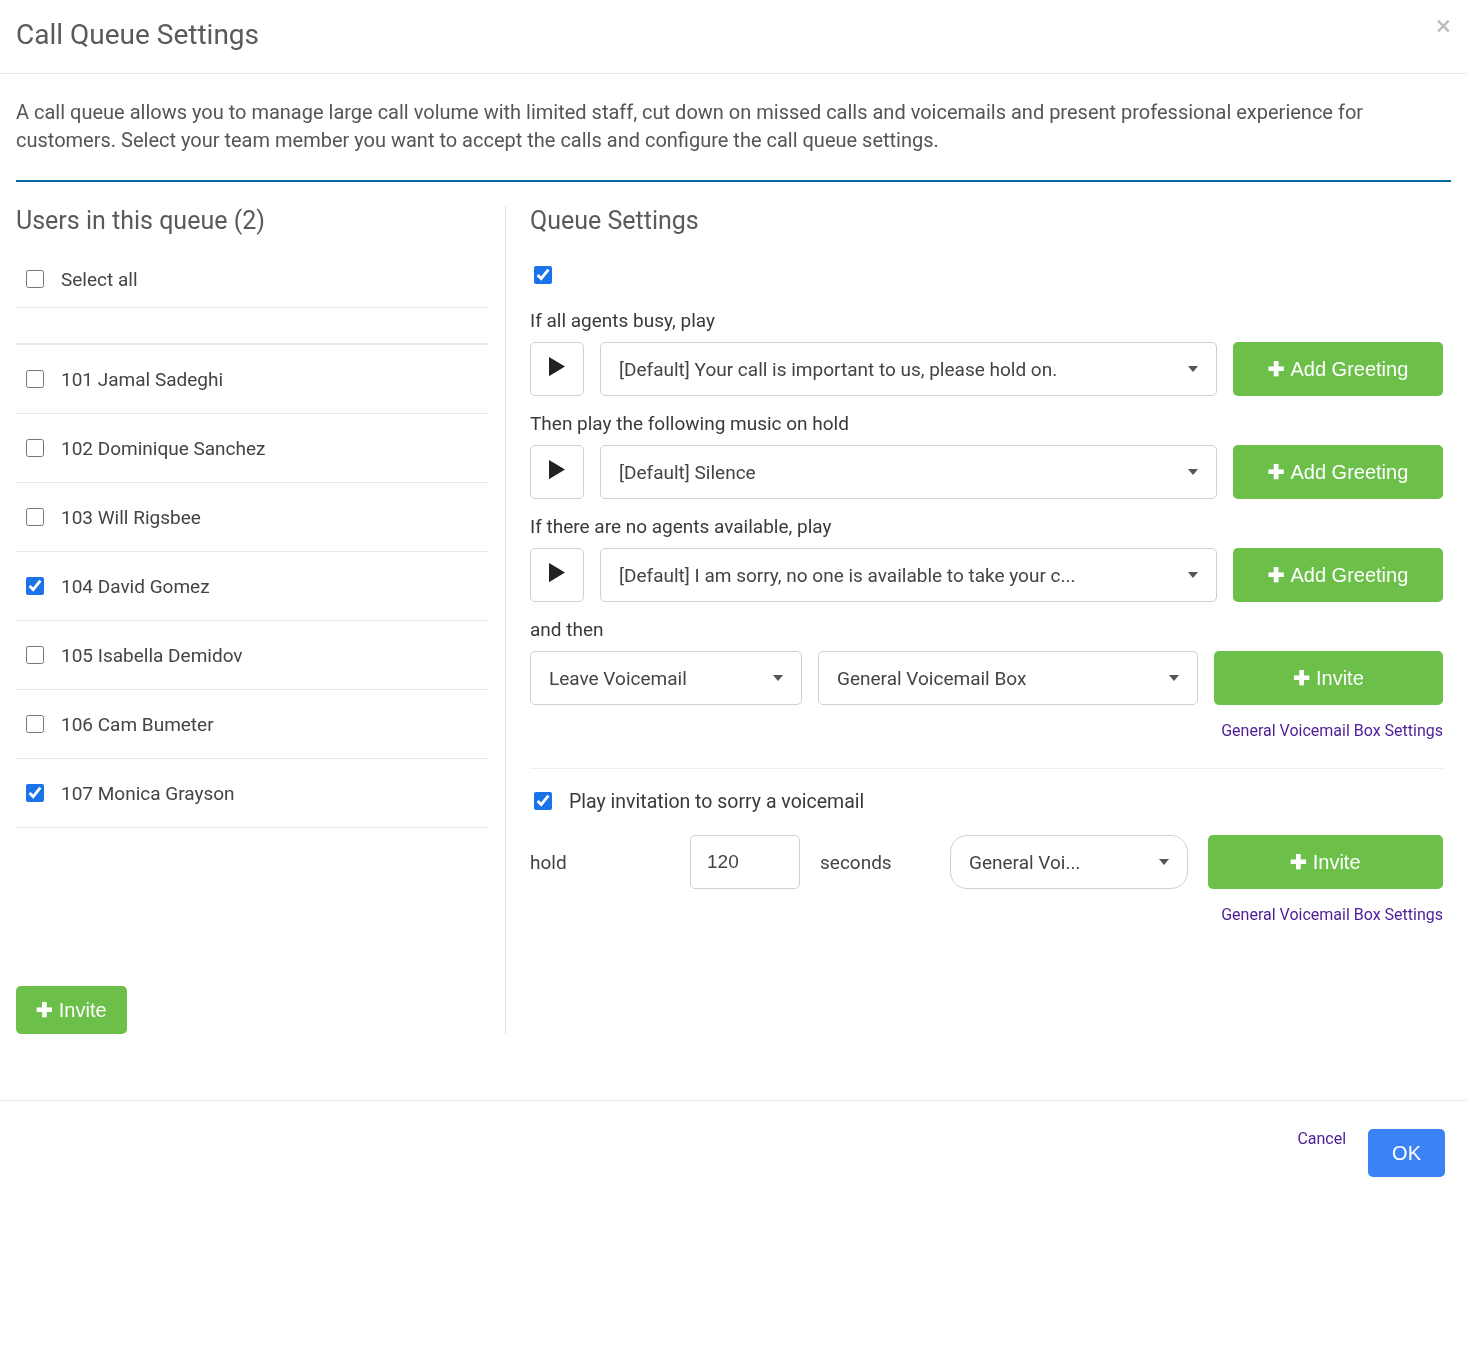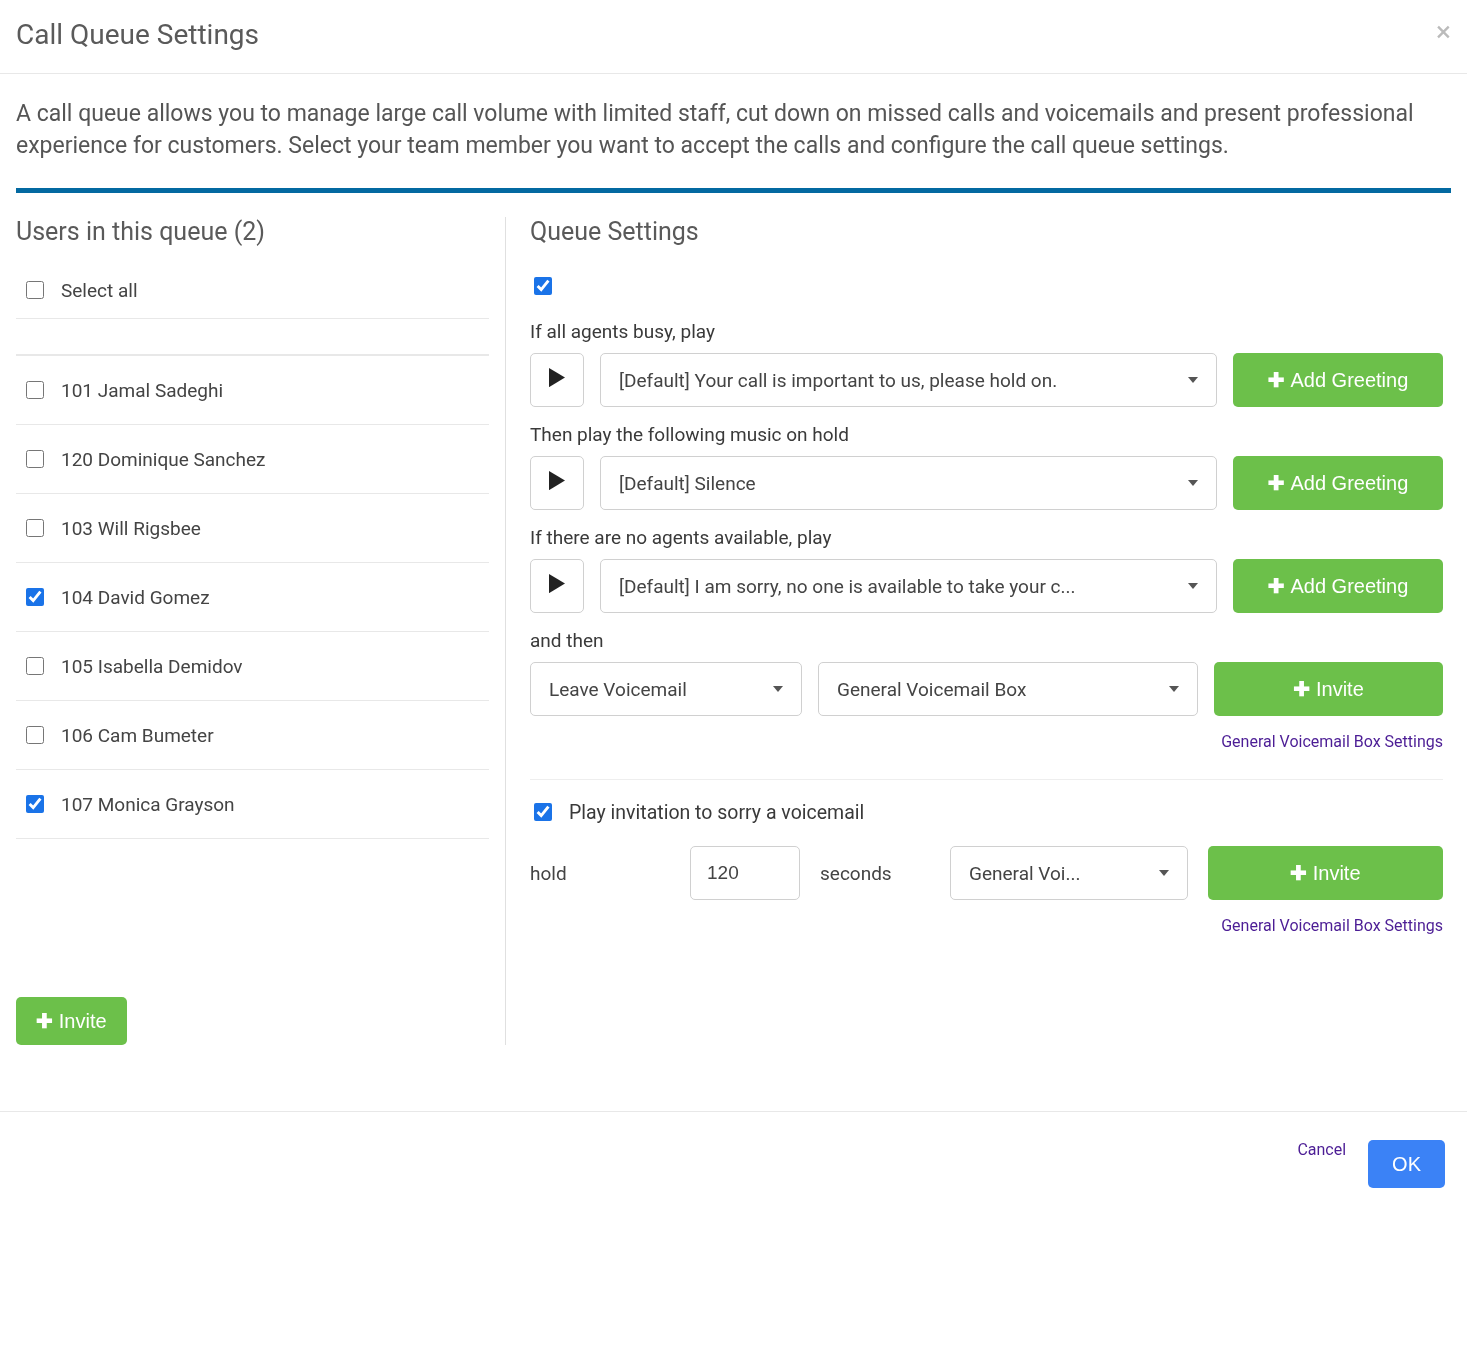--- a/index.html
+++ b/index.html
@@ -13,41 +13,41 @@
   }
   .modal {
     width: 100%;
     background: #fff;
   }
   .modal-header {
     padding: 18px 16px 22px 16px;
     border-bottom: 1px solid #e8e8e8;
     display: flex;
     justify-content: space-between;
-    align-items: center;
+    align-items: flex-start;
   }
   .modal-title {
     font-size: 28px;
     font-weight: 400;
     color: #5a5a5a;
     margin: 0;
   }
   .close-x {
     color: #bbb;
     font-size: 28px;
     line-height: 1;
     cursor: pointer;
     margin-top: -6px;
   }
   .modal-body { padding: 16px; }
   .intro-text {
-    font-size: 23px;
+    font-size: 20px;
     color: #555;
     padding: 8px 0 26px 0;
-    border-bottom: 5px solid #0369a1;
+    border-bottom: 2px solid #0369a1;
     line-height: 1.4;
   }
   .columns {
     display: flex;
     margin-top: 24px;
   }
   .left-col {
     width: 490px;
     border-right: 1px solid #e0e0e0;
     padding-right: 16px;
@@ -267,21 +267,21 @@
 
         <div class="user-list-wrap">
           <div class="search-gap"></div>
           <div class="user-scroll">
             <label class="user-row">
               <input type="checkbox" style="">
               <span>101 Jamal Sadeghi</span>
             </label>
             <label class="user-row">
               <input type="checkbox" style="">
-              <span>120 Dominique Sanchez</span>
+              <span>102 Dominique Sanchez</span>
             </label>
             <label class="user-row">
               <input type="checkbox" style="">
               <span>103 Will Rigsbee</span>
             </label>
             <label class="user-row">
               <input type="checkbox" checked="" style="">
               <span>104 David Gomez</span>
             </label>
             <label class="user-row">
@@ -395,21 +395,21 @@
 
         <label class="check-row">
           <input type="checkbox" checked="" style="">
           <span>Play invitation to sorry a voicemail</span>
         </label>
 
         <div class="every-row">
           <span class="word" style="width:140px;">hold</span>
           <input class="num-input" value="120" style="">
           <span class="word" style="width:110px;">seconds</span>
-          <div class="dropdown" style="width:215px;">
+          <div class="dropdown" style="width:215px;border-radius:17px;">
             <span class="label">General Voi...</span>
             <span class="caret"></span>
           </div>
           <button class="btn btn-green add-greeting-btn" style="flex:1;">
             <span class="plus-icon">✚</span>
             <span>Invite</span>
           </button>
         </div>
 
         <div class="vm-link-row" style="margin-bottom:0;">

